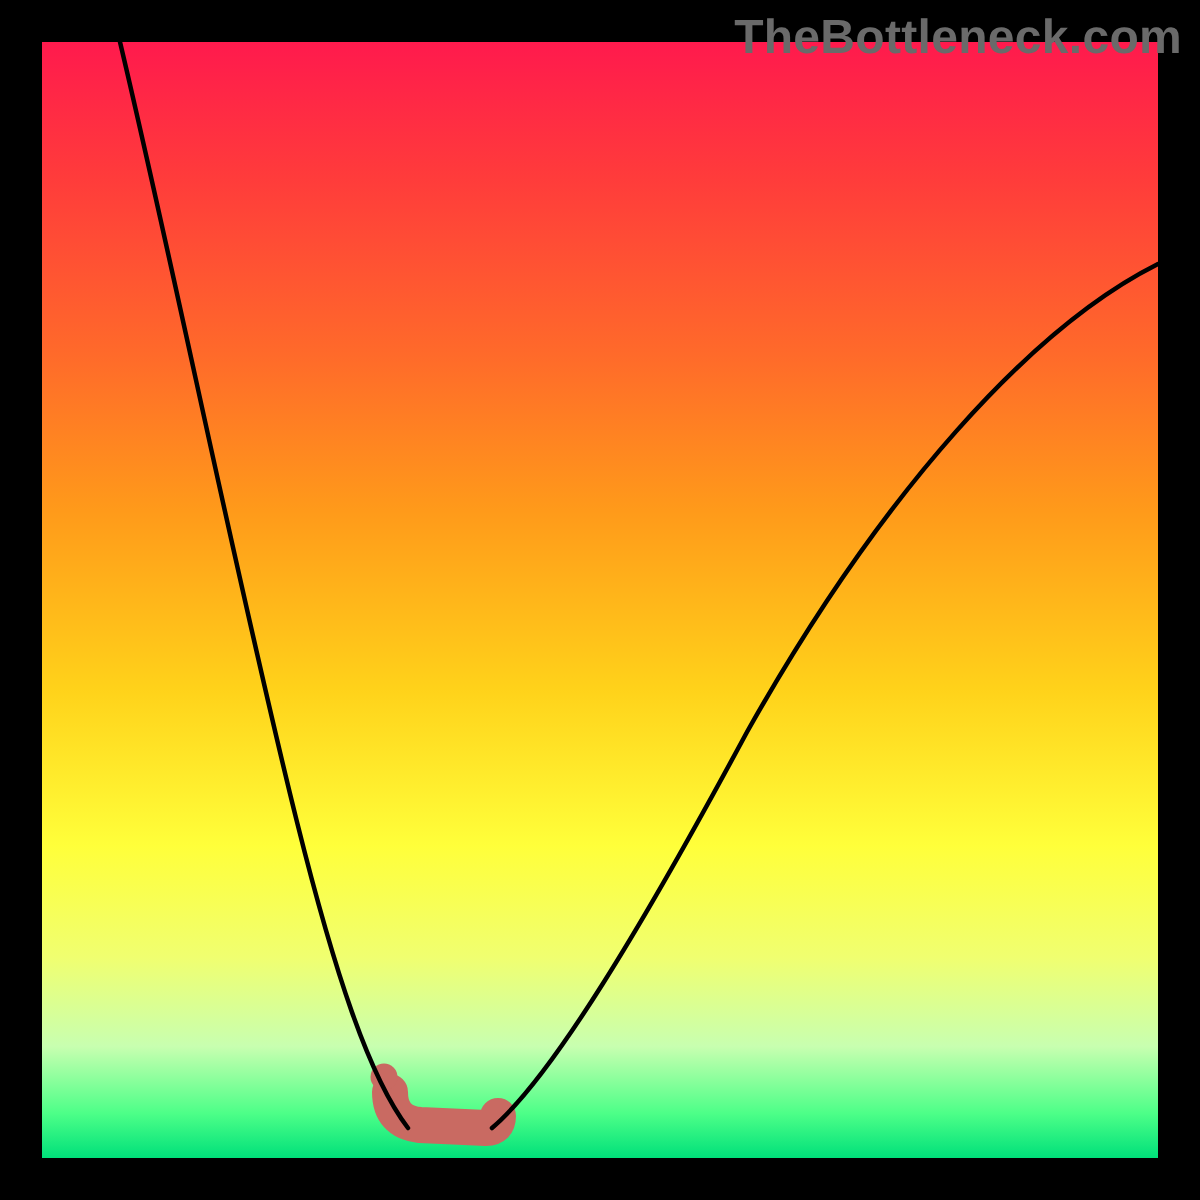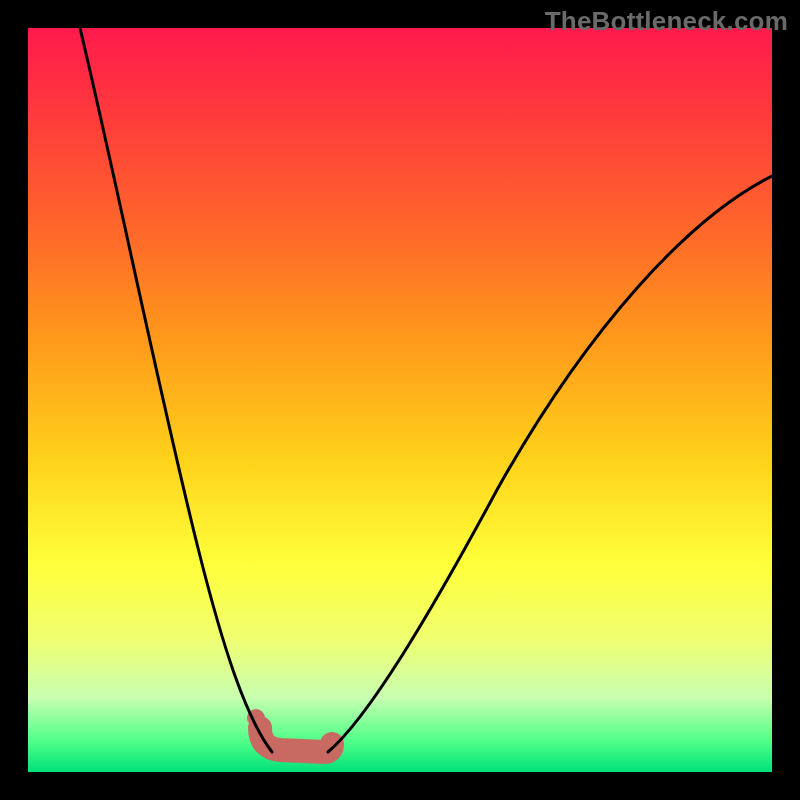--- a/index.html
+++ b/index.html
@@ -28,21 +28,21 @@
       #c8ffb0 90%,
       #4dff88 96%,
       #00e07a 100%
     );
   }
   .watermark {
     position: absolute;
     top: 6px;
     right: 12px;
     font-family: Arial, Helvetica, sans-serif;
-    font-size: 26px;
+    font-size: 32px;
     font-weight: 600;
     color: #6a6a6a;
     letter-spacing: 0.2px;
     user-select: none;
   }
   svg.curves {
     position: absolute;
     inset: 0;
     width: 100%;
     height: 100%;

